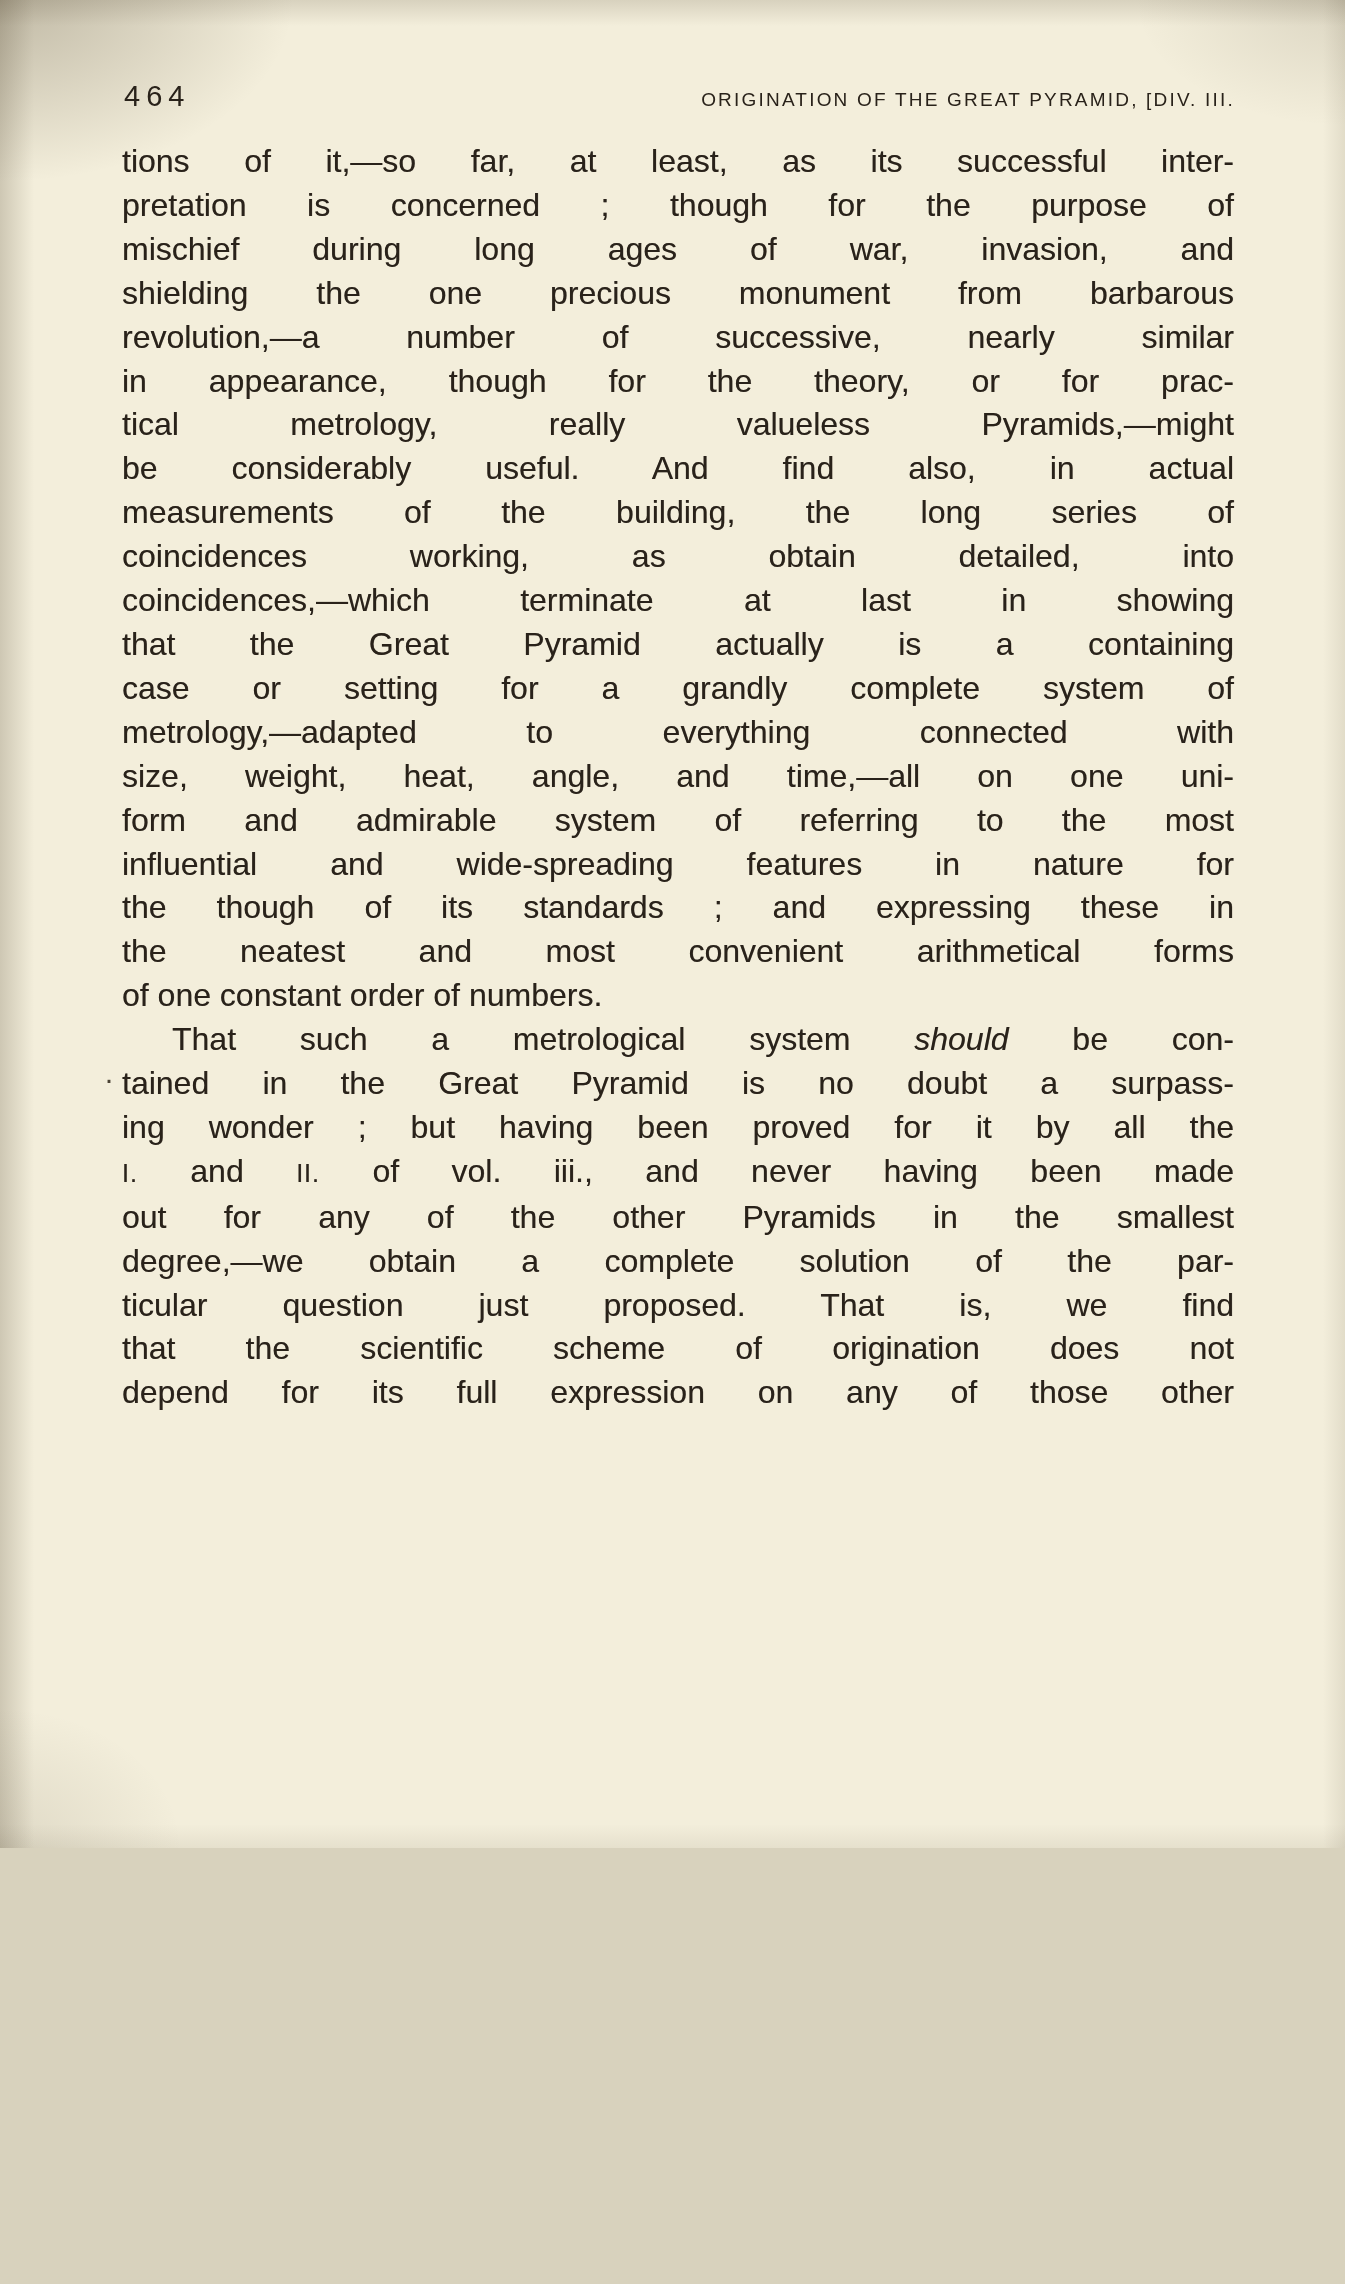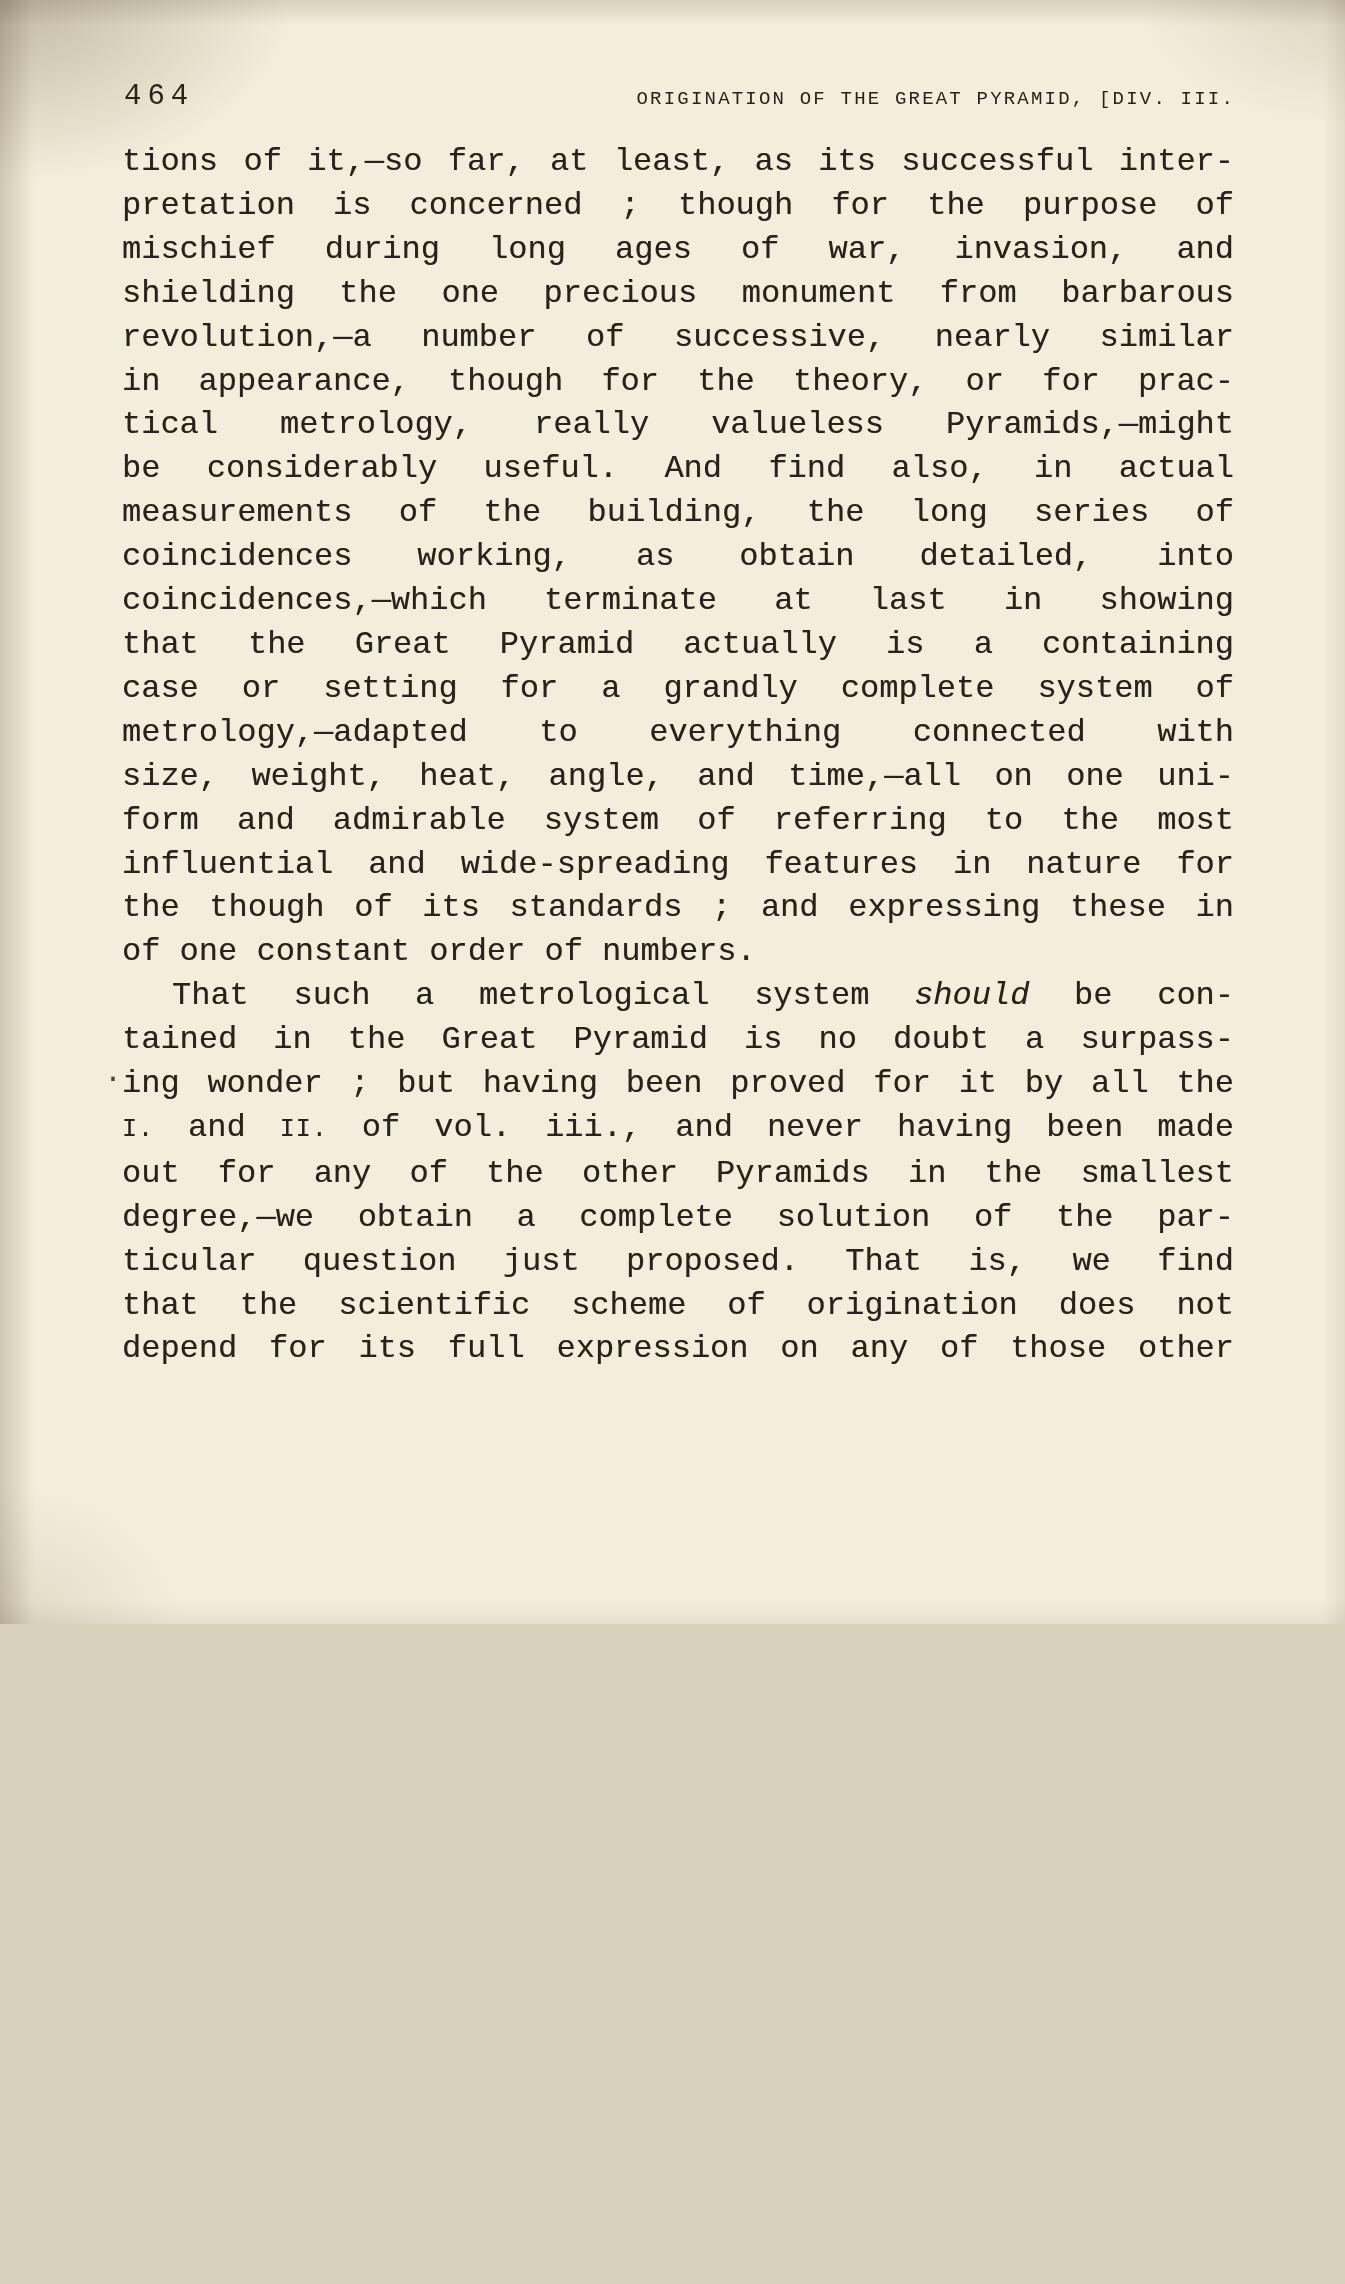--- a/index.html
+++ b/index.html
@@ -3,23 +3,23 @@
 <meta charset="utf-8">
 <style>
   html, body {
     margin: 0;
     padding: 0;
     background: #d8d2bd;
   }
   .page {
     position: relative;
     width: 1345px;
-    height: 1624px;
+    height: 1848px;
     overflow: hidden;
-    font-family: Liberation Mono, monospace;
+    font-family: Liberation Sans, sans-serif;
     color: #29221a;
     background:
       radial-gradient(ellipse 420px 260px at 0% 0%, rgba(74,62,40,0.30), rgba(74,62,40,0) 70%),
       radial-gradient(ellipse 300px 180px at 100% 0%, rgba(74,62,40,0.14), rgba(74,62,40,0) 70%),
       radial-gradient(ellipse 260px 200px at 0% 100%, rgba(74,62,40,0.12), rgba(74,62,40,0) 70%),
       linear-gradient(to right, rgba(74,62,40,0.22), rgba(74,62,40,0) 34px),
       linear-gradient(to bottom, rgba(74,62,40,0.16), rgba(74,62,40,0) 26px),
       linear-gradient(to left, rgba(74,62,40,0.10), rgba(74,62,40,0) 22px),
       linear-gradient(to top, rgba(74,62,40,0.08), rgba(74,62,40,0) 24px),
       #f3eedb;
@@ -102,20 +102,21 @@
     <div class="line">measurements of the building, the long series of</div>
     <div class="line">coincidences working, as obtain detailed, into</div>
     <div class="line">coincidences,—which terminate at last in showing</div>
     <div class="line">that the Great Pyramid actually is a containing</div>
     <div class="line">case or setting for a grandly complete system of</div>
     <div class="line">metrology,—adapted to everything connected with</div>
     <div class="line">size, weight, heat, angle, and time,—all on one uni-</div>
     <div class="line">form and admirable system of referring to the most</div>
     <div class="line">influential and wide-spreading features in nature for</div>
     <div class="line">the though of its standards ; and expressing these in</div>
+    <div class="line">the neatest and most convenient arithmetical forms</div>
     <div class="line end">of one constant order of numbers.</div>
 
     <div class="line indent"><span>That such a metrological system </span><span class="it">should</span><span> be con-</span></div>
     <div class="line">tained in the Great Pyramid is no doubt a surpass-</div>
     <div class="line">ing wonder ; but having been proved for it by all the</div>
     <div class="line"><span class="sc">i.</span><span> and </span><span class="sc">ii.</span><span> of vol. iii., and never having been made</span></div>
     <div class="line">out for any of the other Pyramids in the smallest</div>
     <div class="line">degree,—we obtain a complete solution of the par-</div>
     <div class="line">ticular question just proposed. That is, we find</div>
     <div class="line">that the scientific scheme of origination does not</div>

